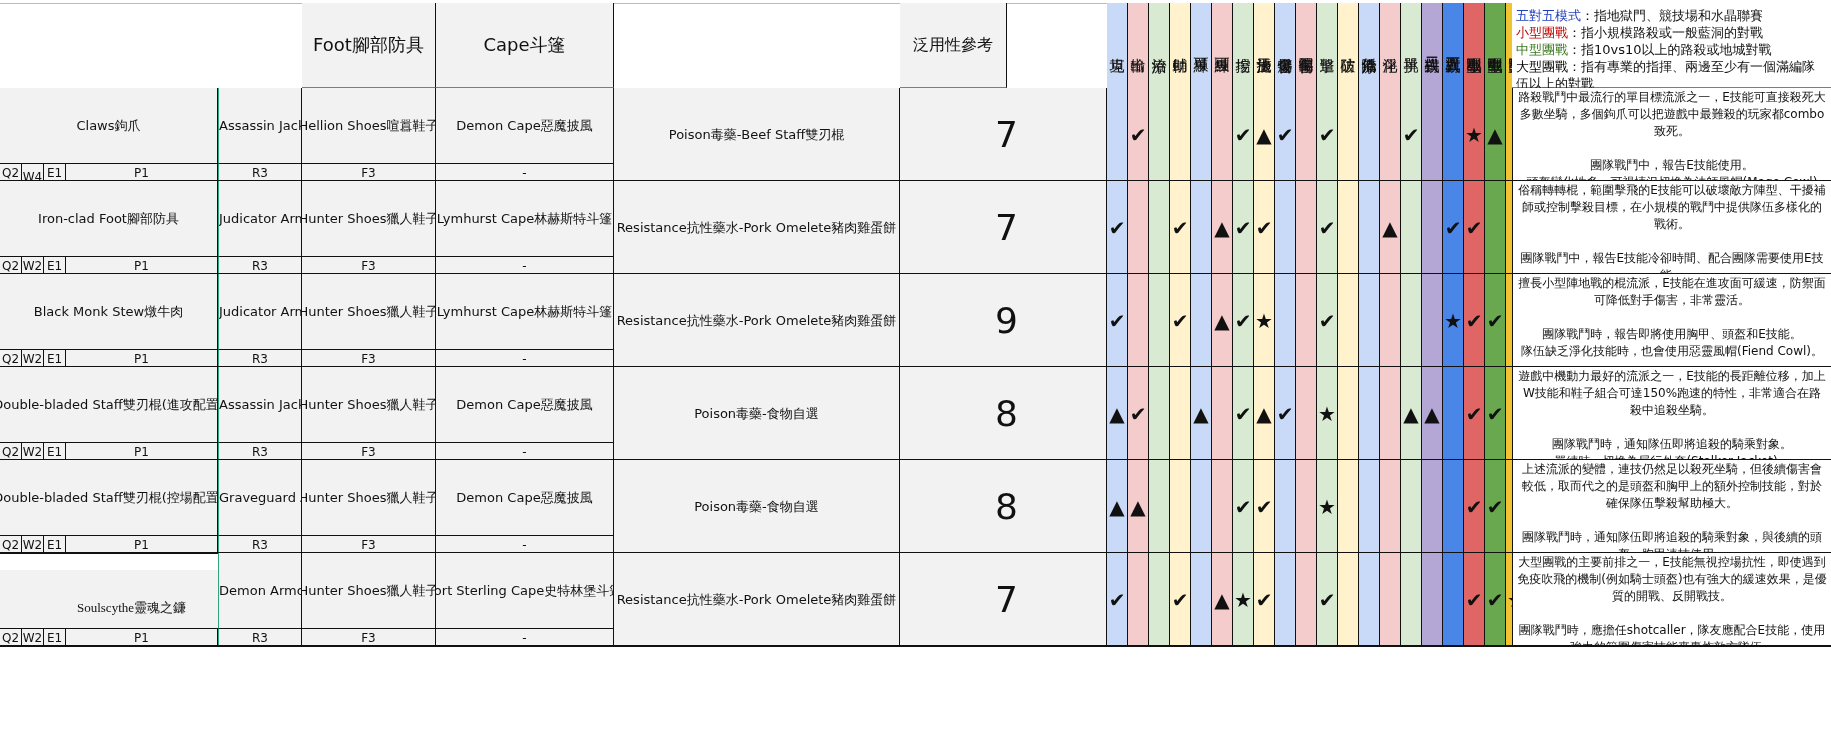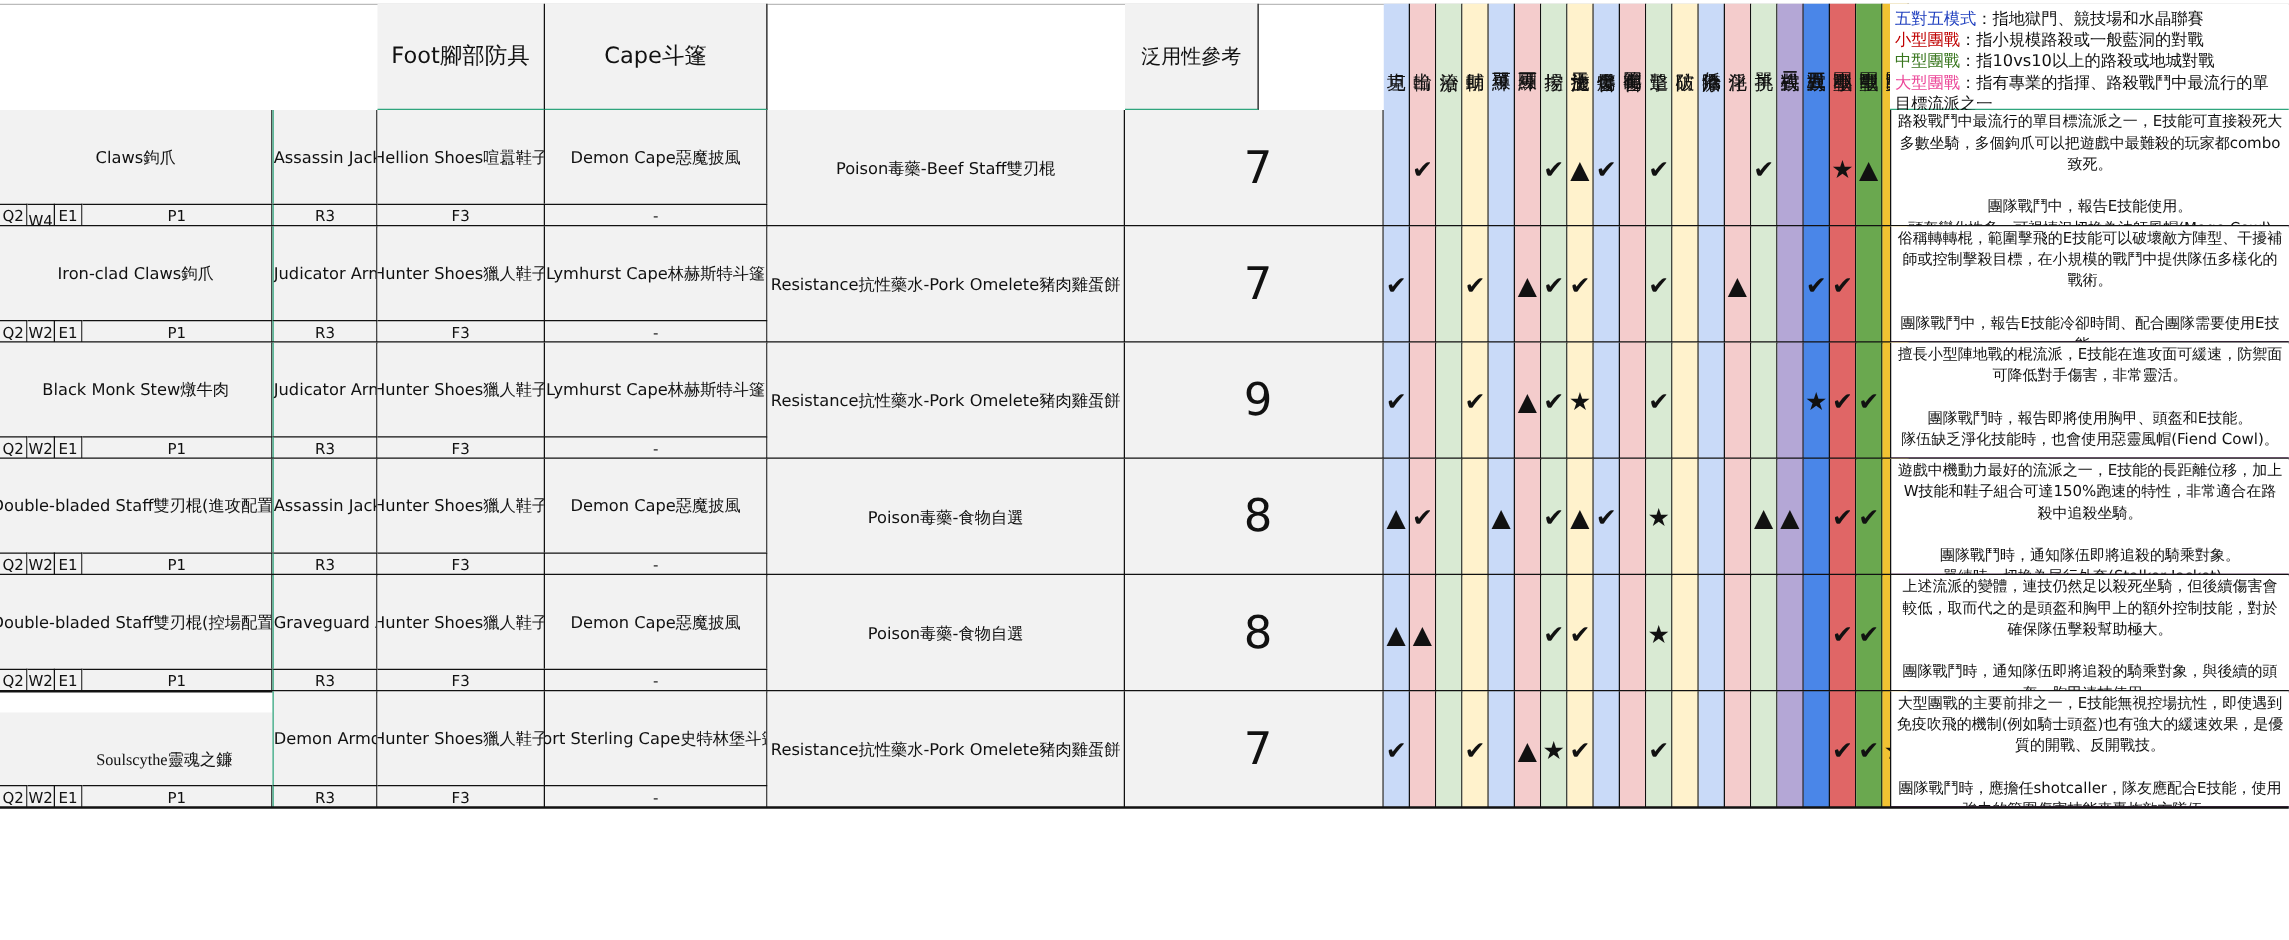--- a/index.html
+++ b/index.html
@@ -95,21 +95,21 @@
       </div>
       <div class="cell vcol" style="left: 1506px; top: 3px; width: 21px; height: 85px; background: rgb(241, 194, 50);">
         <span style="writing-mode: vertical-rl; text-orientation: upright; letter-spacing: 0px;">大型團戰</span>
       </div>
     </div>
 
   <div class="legend" style="left:1512px;top:3px;width:319px;height:85px;border-bottom:1px solid #2fa57d;">
     <div><span style="color:#1f3fbf">五對五模式</span><span>：指地獄門、競技場和水晶聯賽</span></div>
     <div><span style="color:#c00000">小型團戰</span><span>：指小規模路殺或一般藍洞的對戰</span></div>
     <div><span style="color:#38761d">中型團戰</span><span>：指10vs10以上的路殺或地城對戰</span></div>
-    <div><span style="color:#ec4899">大型團戰</span><span>：指有專業的指揮、路殺戰鬥中最流行的單目標流派之一</span></div>
+    <div><span style="color:#000000">大型團戰</span><span>：指有專業的指揮、兩邊至少有一個滿編隊伍以上的對戰</span></div>
   </div>
 
   <div id="rows">
       <div class="cell gray item" style="left:0;top:88px;width:218px;height:75px;">
         <span>Claws鉤爪</span>
       </div>
       <div class="cell gray item" style="left:218px;top:88px;width:84px;height:75px;border-left:1px solid #2fa57d;justify-content:flex-start;">
         <span>Assassin Jacket刺客外套</span>
       </div>
       <div class="cell gray item" style="left:302px;top:88px;width:134px;height:75px;">
@@ -204,21 +204,21 @@
       </div>
       <div class="cell vcol" style="left:1506px;top:88px;width:21px;height:93px;background:#f1c232;">
         <span class="mark"></span>
       </div>
       <div class="desc" style="left:1512px;top:88px;width:319px;height:93px;border-left:1px solid #111;"><span>路殺戰鬥中最流行的單目標流派之一，E技能可直接殺死大多數坐騎，多個鉤爪可以把遊戲中最難殺的玩家都combo致死。
 
 團隊戰鬥中，報告E技能使用。
 頭盔變化性多，可視情況切換為法師風帽(Mage Cowl)</span></div>
       <div class="rowline" style="top:180px;width:1831px;"></div>
       <div class="cell gray item" style="left:0;top:181px;width:218px;height:75px;">
-        <span>Iron-clad Claws鉤爪</span>
+        <span>Iron-clad Foot腳部防具</span>
       </div>
       <div class="cell gray item" style="left:218px;top:181px;width:84px;height:75px;border-left:1px solid #2fa57d;justify-content:flex-start;">
         <span>Judicator Armor審判盔甲</span>
       </div>
       <div class="cell gray item" style="left:302px;top:181px;width:134px;height:75px;">
         <span>Hunter Shoes獵人鞋子</span>
       </div>
       <div class="cell gray item" style="left:436px;top:181px;width:178px;height:75px;">
         <span>Lymhurst Cape林赫斯特斗篷</span>
       </div>

